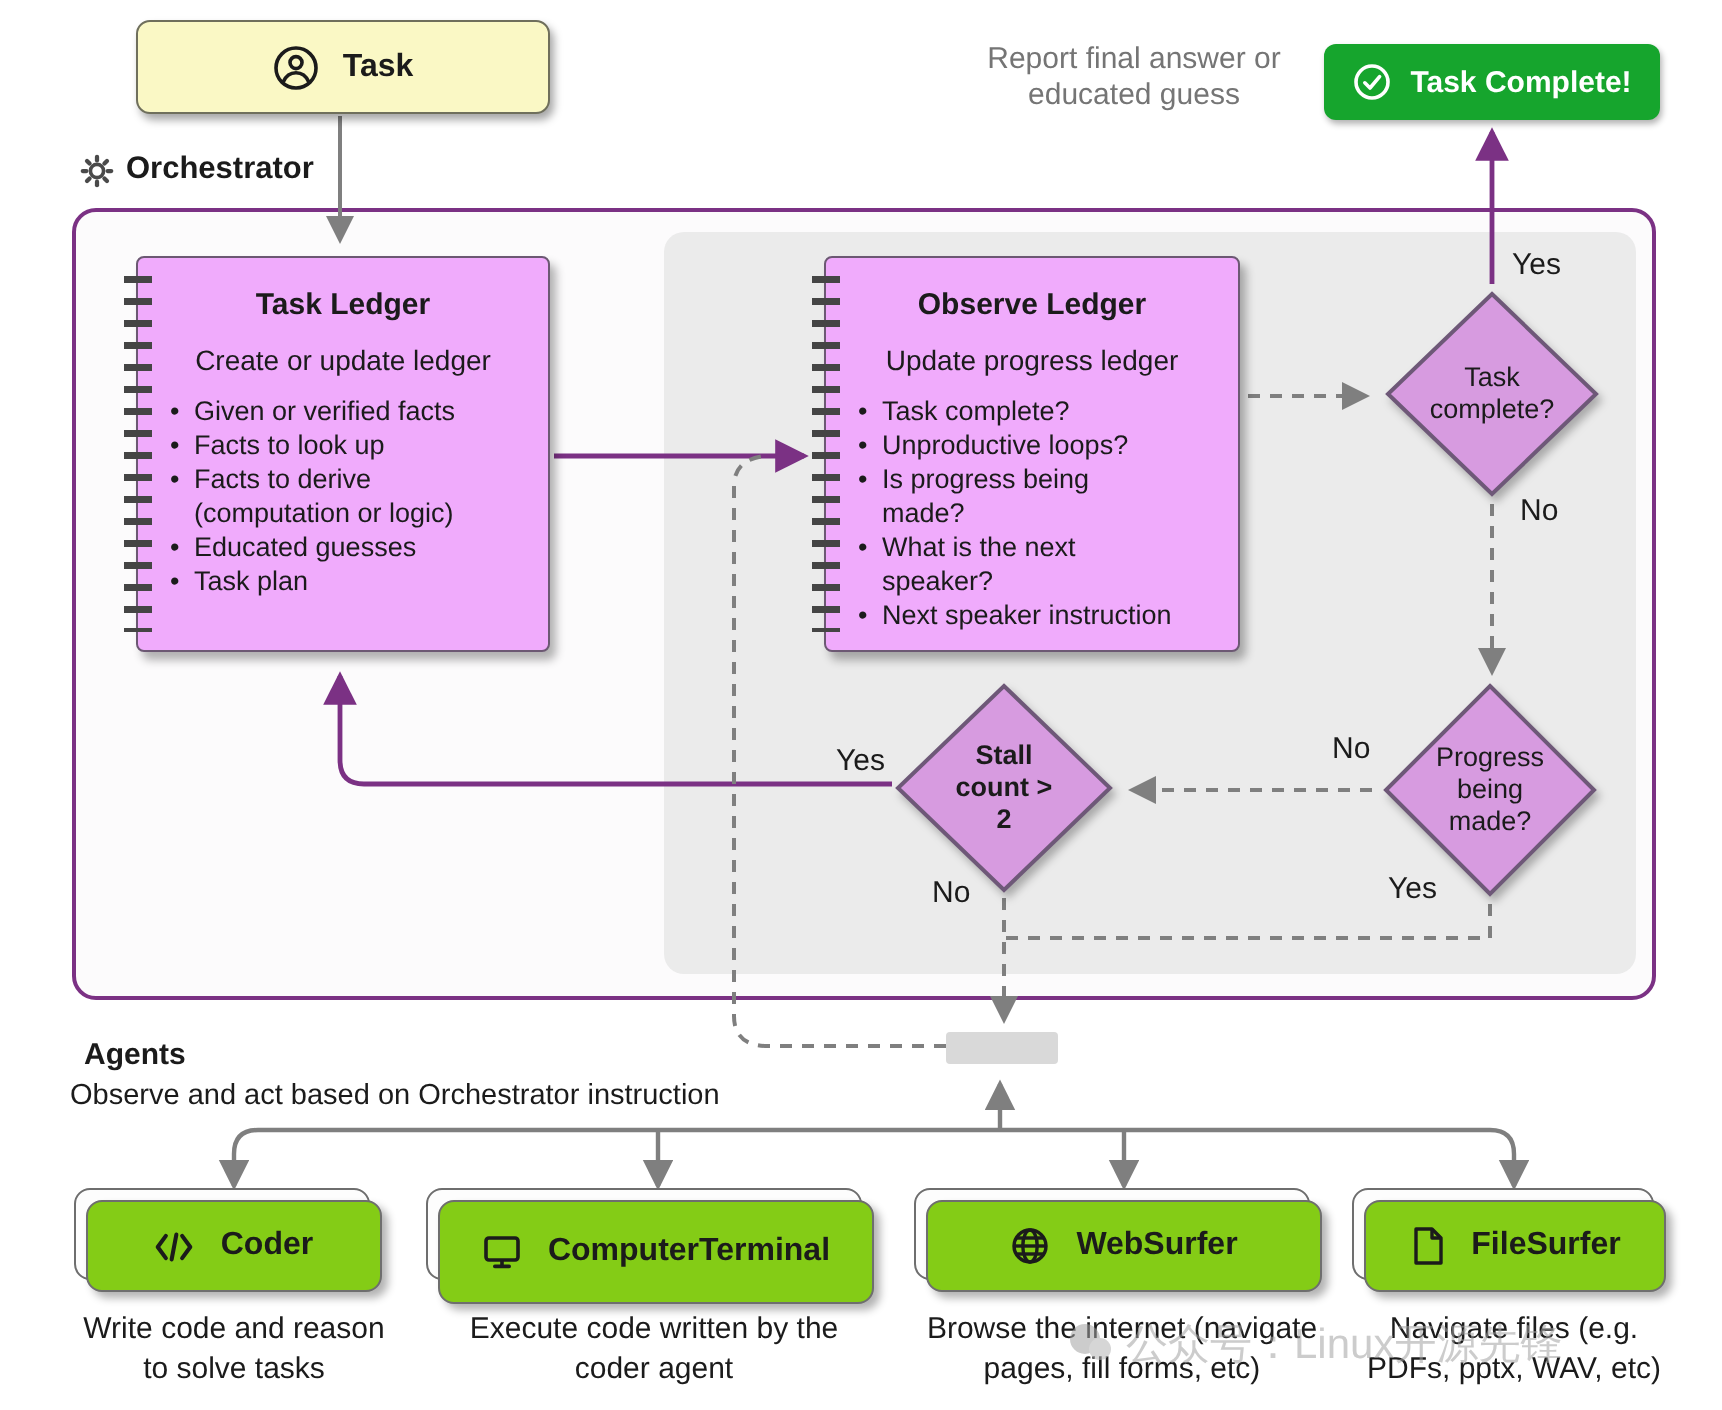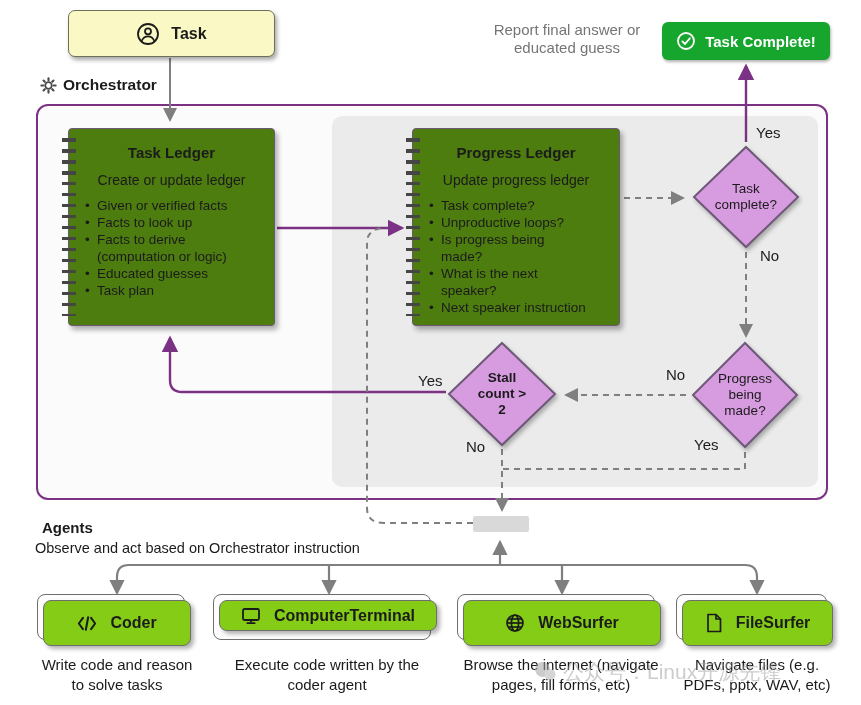--- a/index.html
+++ b/index.html
@@ -26,21 +26,21 @@
     font-weight:bold; font-size:15.5px; }
 
   .orch-box { left:36px; top:104px; width:792px; height:396px;
     border:2.5px solid #7b3184; border-radius:12px; background:#fcfbfc; }
   .inner-panel { left:332px; top:116px; width:486px; height:371px;
     background:#ebebeb; border-radius:10px; }
 
   svg.edges { left:0; top:0; width:861px; height:705px; pointer-events:none; }
 
   
-  .ledger { background:#4d7c0f; border:1.6px solid #6c5873; border-radius:4px;
+  .ledger { background:#f0abfc; border:1.6px solid #6c5873; border-radius:4px;
     box-shadow:3px 4px 5px rgba(0,0,0,.3); }
   .ledger-task { left:68px; top:128px; width:207px; height:198px; }
   .ledger-progress { left:412px; top:128px; width:208px; height:198px; }
   .spiral { position:absolute; left:-7px; top:9px; bottom:9px; width:14px;
     background:repeating-linear-gradient(to bottom,#454545 0 3.5px, rgba(0,0,0,0) 3.5px 11px); }
   .ledger .title { text-align:center; font-weight:bold; font-size:15px; margin-top:15px; }
   .ledger .subtitle { text-align:center; font-size:14px; margin-top:11px; }
   .ledger ul { list-style:none; margin-top:9px; padding-left:28px; padding-right:20px;
     font-size:13.5px; line-height:17px; }
   .ledger li { position:relative; white-space:pre-line; }
@@ -167,21 +167,21 @@
       <li>Facts to look up</li>
       <li>Facts to derive
 (computation or logic)</li>
       <li>Educated guesses</li>
       <li>Task plan</li>
     </ul>
   </div>
 
   <div class="abs ledger ledger-progress">
     <div class="spiral"></div>
-    <div class="title">Progress Ledger</div>
+    <div class="title">Observe Ledger</div>
     <div class="subtitle">Update progress ledger</div>
     <ul>
       <li>Task complete?</li>
       <li>Unproductive loops?</li>
       <li>Is progress being
 made?</li>
       <li>What is the next
 speaker?</li>
       <li>Next speaker instruction</li>
     </ul>
@@ -231,21 +231,21 @@
           <path d="M12.8 1.8 L16.6 7 L12.8 12.2"></path>
           <path d="M10.1 1.2 L7.9 12.8"></path>
       </g>
     </svg>
     <span>Coder</span>
   </div>
   <div class="abs caption" style="left:27px; top:655px; width:180px;">Write code and reason
 to solve tasks</div>
 
   <div class="abs card-back" style="left:213px; top:594px; width:218px; height:46px;"></div>
-  <div class="abs card" style="left:219px; top:600px; width:218px; height:31px;text-align:center;">
+  <div class="abs card" style="left:219px; top:600px; width:218px; height:52px;text-align:center;">
     <svg width="20" height="20" viewBox="0 0 20 20">
       <rect x="2" y="3" width="16" height="11" rx="1.5" fill="none" stroke="#1b1b1b" stroke-width="1.8"></rect>
       <line x1="10" y1="14" x2="10" y2="16.6" stroke="#1b1b1b" stroke-width="1.8"></line>
       <line x1="6.4" y1="17.2" x2="13.6" y2="17.2" stroke="#1b1b1b" stroke-width="1.8" stroke-linecap="round"></line>
     </svg>
     <span>ComputerTerminal</span>
   </div>
   <div class="abs caption" style="left:217px; top:655px; width:220px;">Execute code written by the
 coder agent</div>
 

